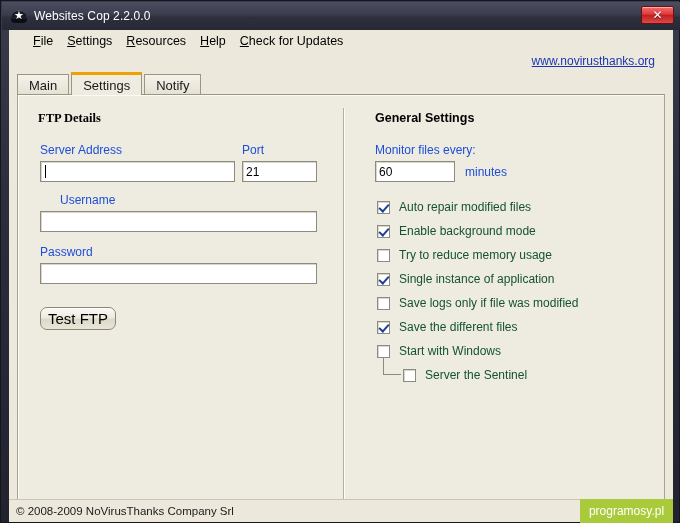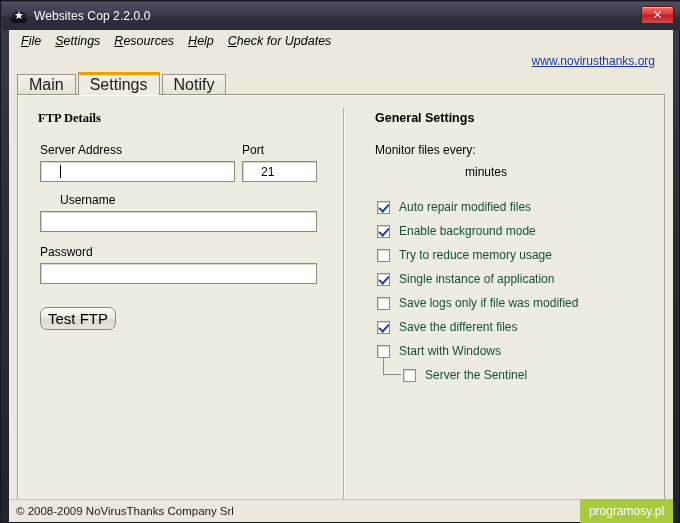--- a/index.html
+++ b/index.html
@@ -107,23 +107,22 @@
   }
 
   
   .menubar {
     position: absolute;
     left: 0; top: 0;
     width: 664px;
     height: 22px;
     display: flex;
     align-items: center;
-    padding-left: 12px;
-    box-sizing: border-box;
-    font-style: italic;
+    padding-left: 24px;
+    box-sizing: border-box;
   }
   .menu-item {
     font-size: 12.5px;
     color: #000;
     margin-right: 14px;
     cursor: default;
     white-space: nowrap;
   }
   .menu-item .acc { text-decoration: underline; }
 
@@ -148,21 +147,21 @@
     display: flex;
     align-items: flex-end;
   }
   .tab {
     position: relative;
     height: 21px;
     box-sizing: border-box;
     padding: 8px 11px;
     display: flex;
     align-items: center;
-    font-size: 16px;
+    font-size: 13px;
     color: #1a1a1a;
     background: linear-gradient(180deg, #f4f2ea 0%, #e4e1d3 100%);
     border: 1px solid #9a9684;
     border-bottom: none;
     margin-right: 2px;
     cursor: pointer;
     white-space: nowrap;
   }
   .tab.active {
     background: #eeebe0;
@@ -187,34 +186,34 @@
   .section-title {
     position: absolute;
     font-size: 12.5px;
     font-weight: bold;
     color: #000;
     white-space: nowrap;
   }
   .field-label {
     position: absolute;
     font-size: 12px;
-    color: #000000;
+    color: #1d4ed8;
     white-space: nowrap;
   }
   .textbox {
     position: absolute;
     box-sizing: border-box;
     background: #ffffff;
     border: 1px solid #8e8b7e;
     box-shadow: inset 1px 1px 0 #d8d6cc;
     font-size: 12px;
     color: #000;
     display: flex;
     align-items: center;
-    padding-left: 18px;
+    padding-left: 3px;
     cursor: text;
     overflow: hidden;
     white-space: nowrap;
   }
   .caret {
     display: inline-block;
     width: 1px;
     height: 13px;
     background: #000;
     margin-left: 1px;
@@ -379,20 +378,23 @@
       <div class="field-label" style="left:22px; top:150px;">Password</div>
       <div class="textbox" style="left:22px; top:168px; width:277px; height:21px;">
         <span></span>
       </div>
 
       <div class="btn" style="left:22px; top:212px; width:76px; height:23px;">Test FTP</div>
 
       <div class="section-title" style="left:357px; top:16px;">General Settings</div>
 
       <div class="field-label" style="left:357px; top:48px;">Monitor files every:</div>
+      <div class="textbox" style="left:357px; top:66px; width:80px; height:21px;">
+        <span>60</span>
+      </div>
       <div class="field-label" style="left:447px; top:70px;">minutes</div>
 
       <div class="cbrow" style="left:359px; top:105px;">
         <span class="cbox checked"></span>
         <span class="cblabel">Auto repair modified files</span>
       </div>
 
       <div class="cbrow" style="left:359px; top:129px;">
         <span class="cbox checked"></span>
         <span class="cblabel">Enable background mode</span>

